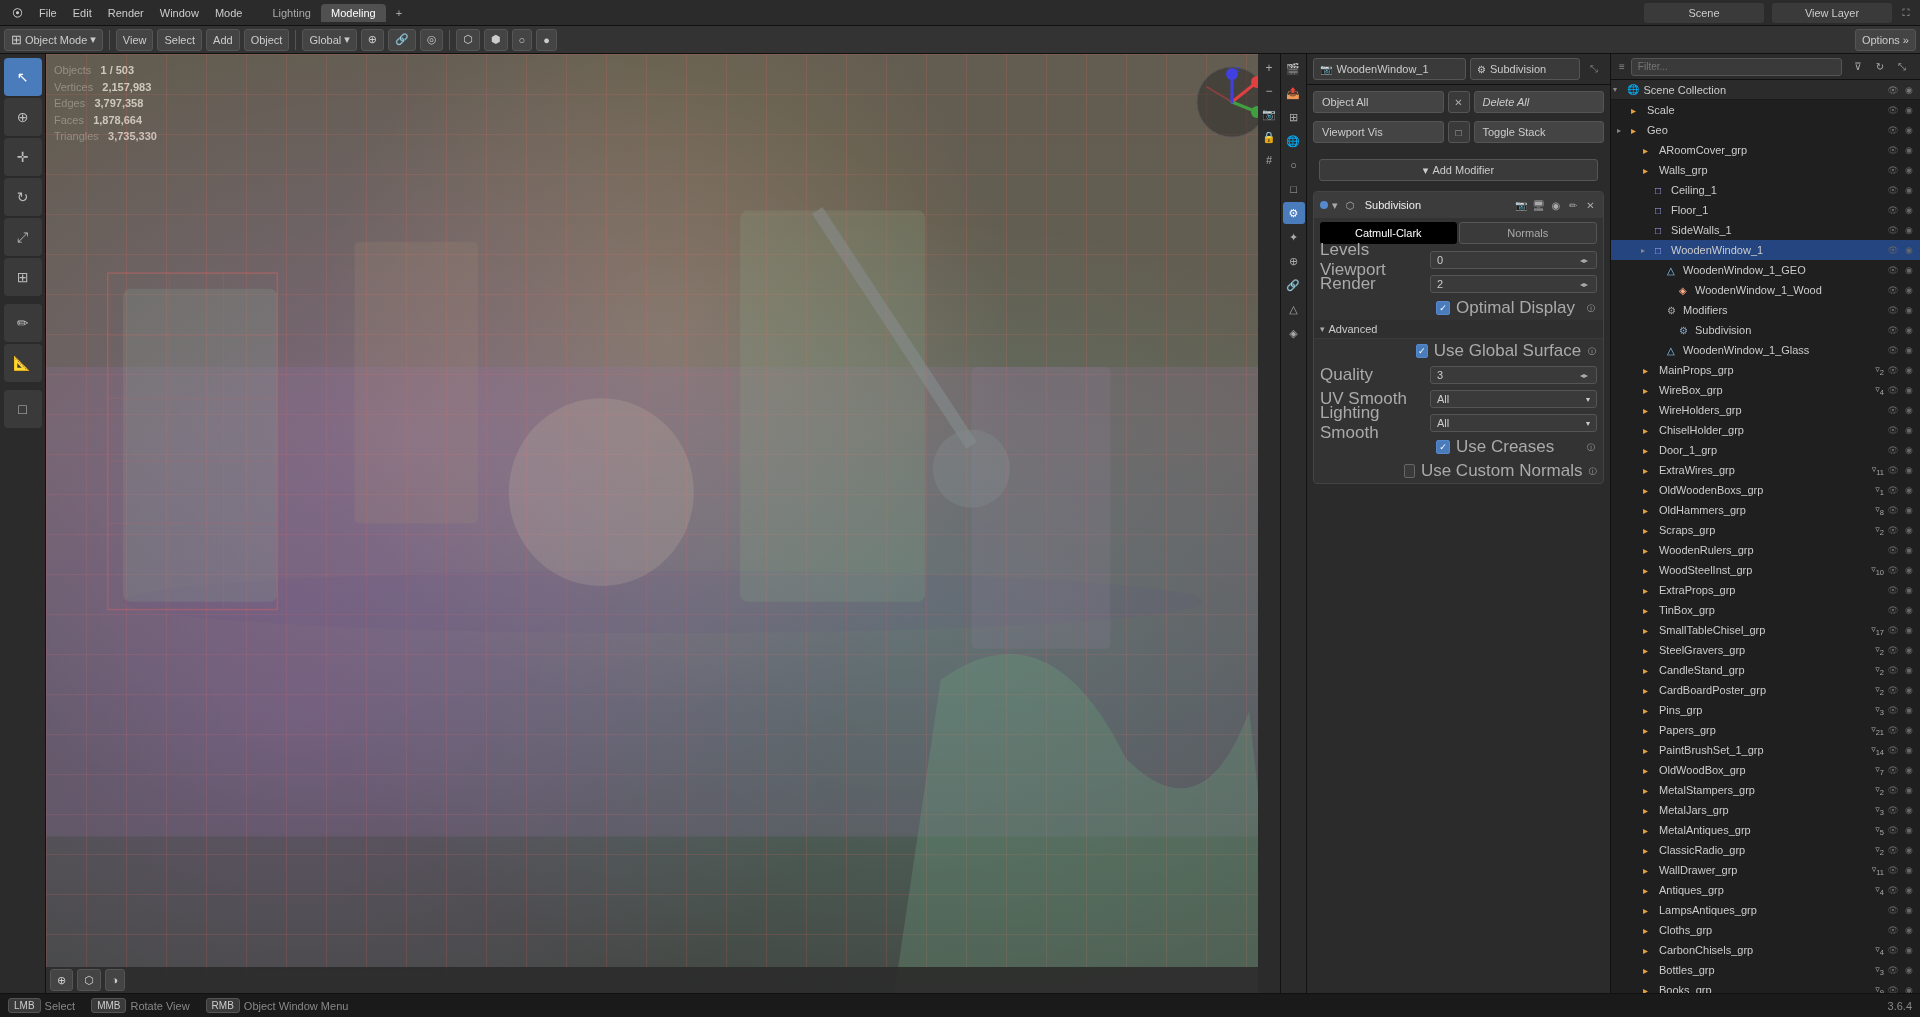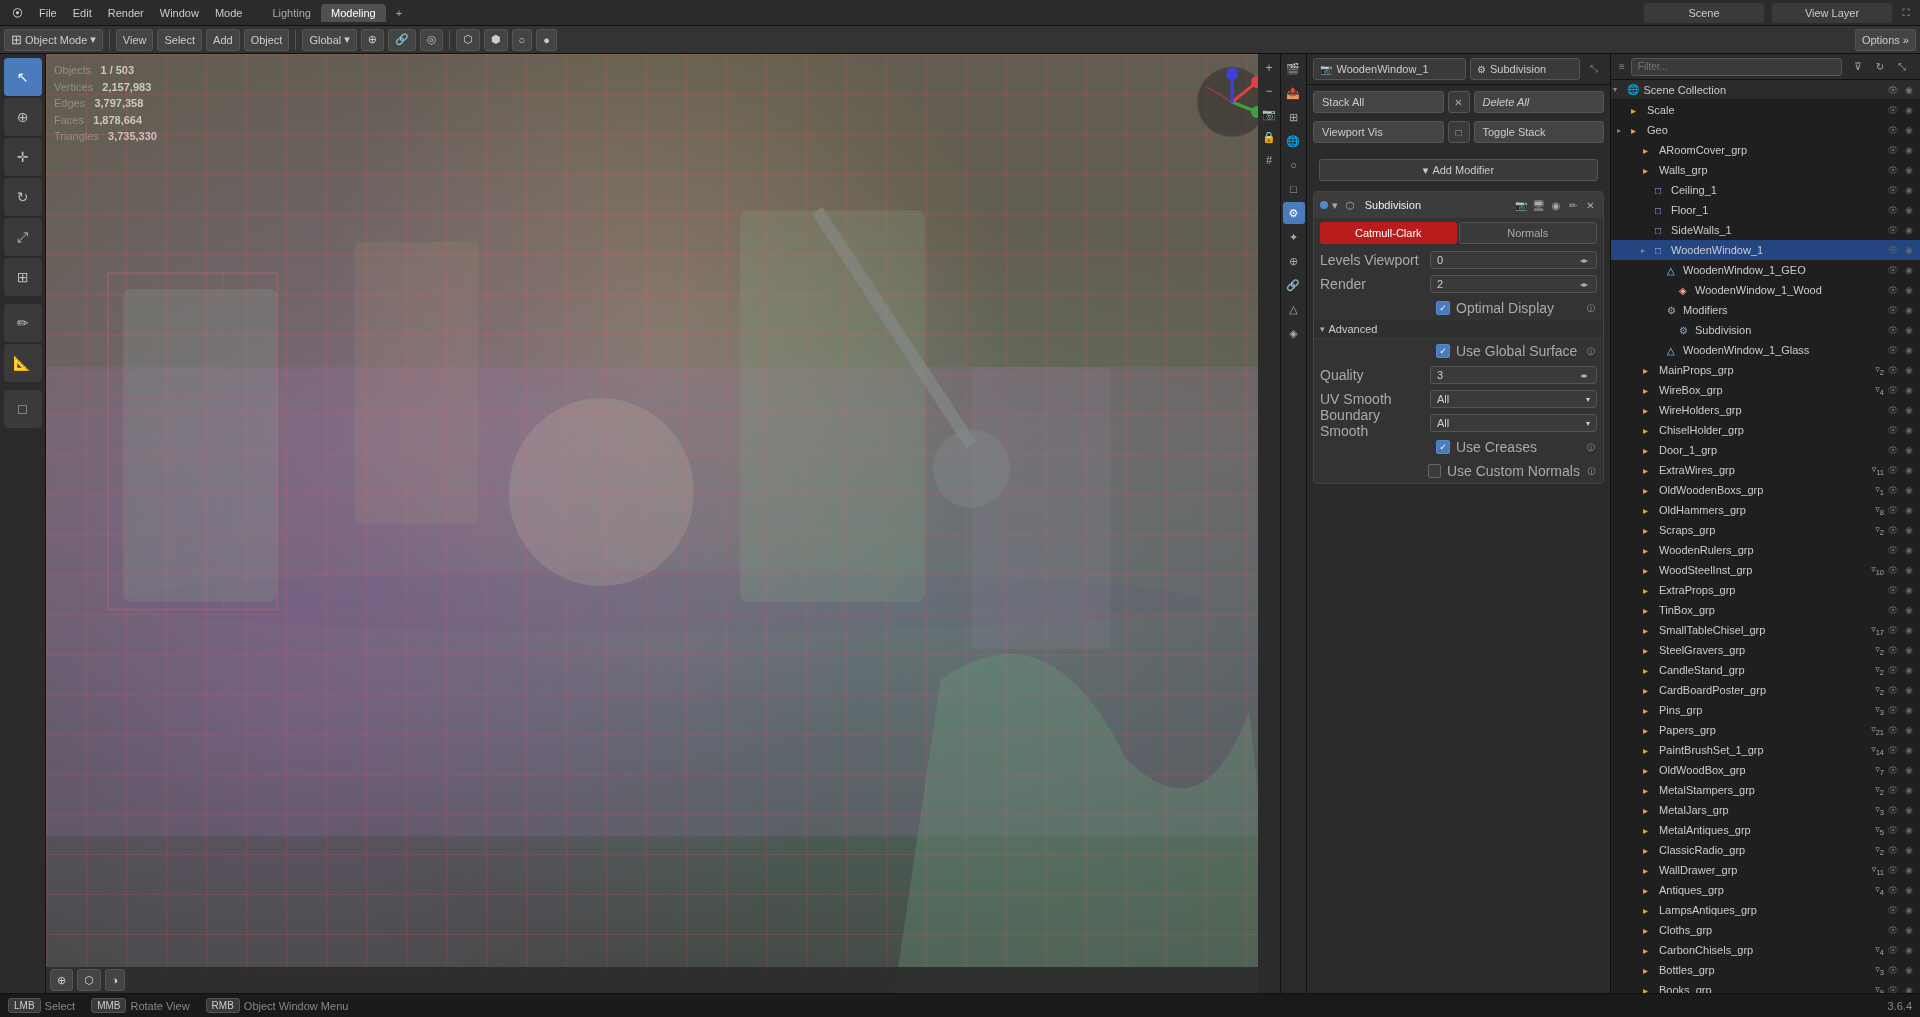--- a/index.html
+++ b/index.html
@@ -224,34 +224,34 @@
       padding: 4px 6px;
     }
     .catmull-btn {
       flex: 1;
       height: 22px;
       border-radius: 3px;
       display: flex; align-items: center; justify-content: center;
       cursor: pointer;
       font-size: 11px;
     }
-    .catmull-btn.active { background: #b91c1c; color: #fff; }
+    .catmull-btn.active { background: #000000; color: #fff; }
     .catmull-btn.inactive { background: #3a3a3a; color: #aaa; border: 1px solid #555; }
 
     
     .prop-row {
       display: flex;
       align-items: center;
       padding: 2px 6px;
       height: 24px;
     }
     .prop-label {
       width: 110px;
       color: #aaa;
-      font-size: 14px;
+      font-size: 17px;
       flex-shrink: 0;
     }
     .prop-value {
       flex: 1;
       height: 18px;
       background: #3a3a3a;
       border: 1px solid #555;
       border-radius: 3px;
       display: flex; align-items: center;
       padding: 0 6px;
@@ -683,21 +683,21 @@
         <div class="mod-object-name" style="max-width:110px;">
           <span style="font-size:10px;margin-right:4px;">⚙</span>
           <span>Subdivision</span>
         </div>
         <div class="icon-btn" style="font-size:10px;color:#888;">⤡</div>
       </div>
 
       <div id="modifier-panel">
 
         <div style="display:flex; gap:4px; margin-bottom:2px;">
-          <button class="mod-action-btn" style="flex:1;">Stack All</button>
+          <button class="mod-action-btn" style="flex:1;">Object All</button>
           <div class="icon-btn" style="background:#3a3a3a;border:1px solid #555;border-radius:3px;width:22px;height:22px;">✕</div>
           <button class="mod-action-btn" style="flex:1;font-style:italic;">Delete All</button>
         </div>
 
         <div style="display:flex; gap:4px; margin-bottom:6px;">
           <button class="mod-action-btn" style="flex:1;">Viewport Vis</button>
           <div class="icon-btn" style="background:#3a3a3a;border:1px solid #555;border-radius:3px;width:22px;height:22px;">□</div>
           <button class="mod-action-btn" style="flex:1;">Toggle Stack</button>
         </div>
 
@@ -771,21 +771,21 @@
 
           <div class="prop-row">
             <div class="prop-label">UV Smooth</div>
             <div class="prop-value">
               <span>All</span>
               <span style="margin-left:auto;font-size:8px;">▾</span>
             </div>
           </div>
 
           <div class="prop-row">
-            <div class="prop-label">Boundary Smooth</div>
+            <div class="prop-label">Lighting Smooth</div>
             <div class="prop-value">
               <span>All</span>
               <span style="margin-left:auto;font-size:8px;">▾</span>
             </div>
           </div>
 
           <div class="checkbox-row">
             <div style="width:110px;"></div>
             <div class="checkbox-custom checked">✓</div>
             <div class="prop-label" style="width:auto;">Use Creases</div>

